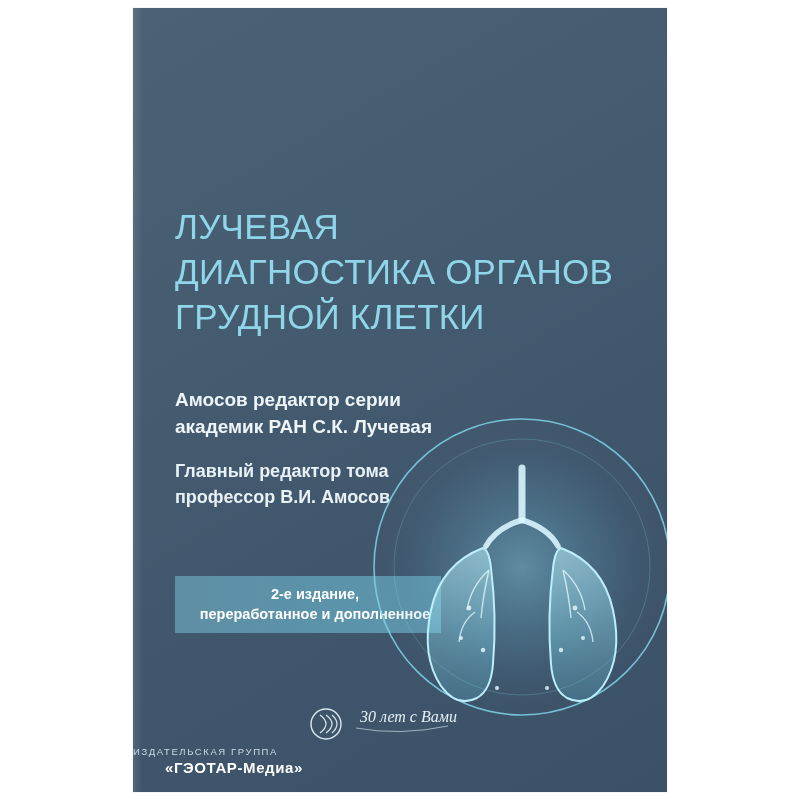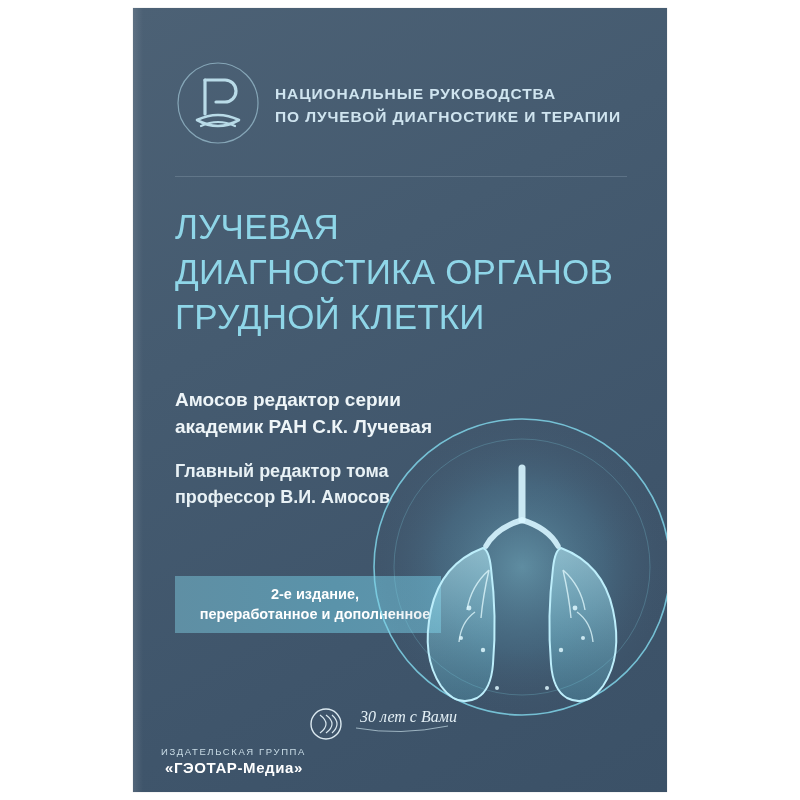--- a/index.html
+++ b/index.html
@@ -157,58 +157,38 @@
     margin: 0 auto 2px auto;
     width: 200px;
     height: 42px;
   }
   .pub-line1 {
     display: block;
     font-size: 9.5px;
     letter-spacing: 1.6px;
     color: #c8dbe5;
     text-transform: uppercase;
-    padding-left: 28px;
   }
   .pub-line2 {
     display: block;
     font-size: 15px;
     font-weight: 700;
     letter-spacing: 0.6px;
     color: #ffffff;
     margin-top: 2px;
     padding-left: 32px;
   }
 </style>
 </head>
 <body>
 
 <div id="page">
 
   <div class="cover">
 
-    <div class="series-band">
-
-      <span class="series-logo">
-        <svg viewBox="0 0 86 86" width="86" height="86" aria-hidden="true">
-          <circle cx="43" cy="43" r="40" fill="none" stroke="#9fc4d4" stroke-width="1.2" opacity="0.7"></circle>
-          <path d="M30 20 h20 a11 11 0 0 1 0 22 h-9" fill="none" stroke="#b9dbe8" stroke-width="3.2" stroke-linecap="round"></path>
-          <path d="M30 20 v34" fill="none" stroke="#b9dbe8" stroke-width="3.2" stroke-linecap="round"></path>
-          <path d="M22 60 q21 -10 42 0 q-21 12 -42 0 z" fill="none" stroke="#b9dbe8" stroke-width="2.6" stroke-linejoin="round"></path>
-          <path d="M26 66 q17 -8 34 0" fill="none" stroke="#b9dbe8" stroke-width="2.2" stroke-linecap="round"></path>
-        </svg>
-      </span>
-
-      <div class="series-text">
-        <span class="l1">Национальные руководства</span>
-        <span class="l2">по лучевой диагностике и терапии</span>
-      </div>
-
-      <div class="series-divider"></div>
-    </div>
 
     <div class="title">
       <span>Лучевая</span>
       <span>диагностика органов</span>
       <span>грудной клетки</span>
     </div>
 
     <div class="editors">
       <div class="series-editor">
         <span>Амосов редактор серии</span>

